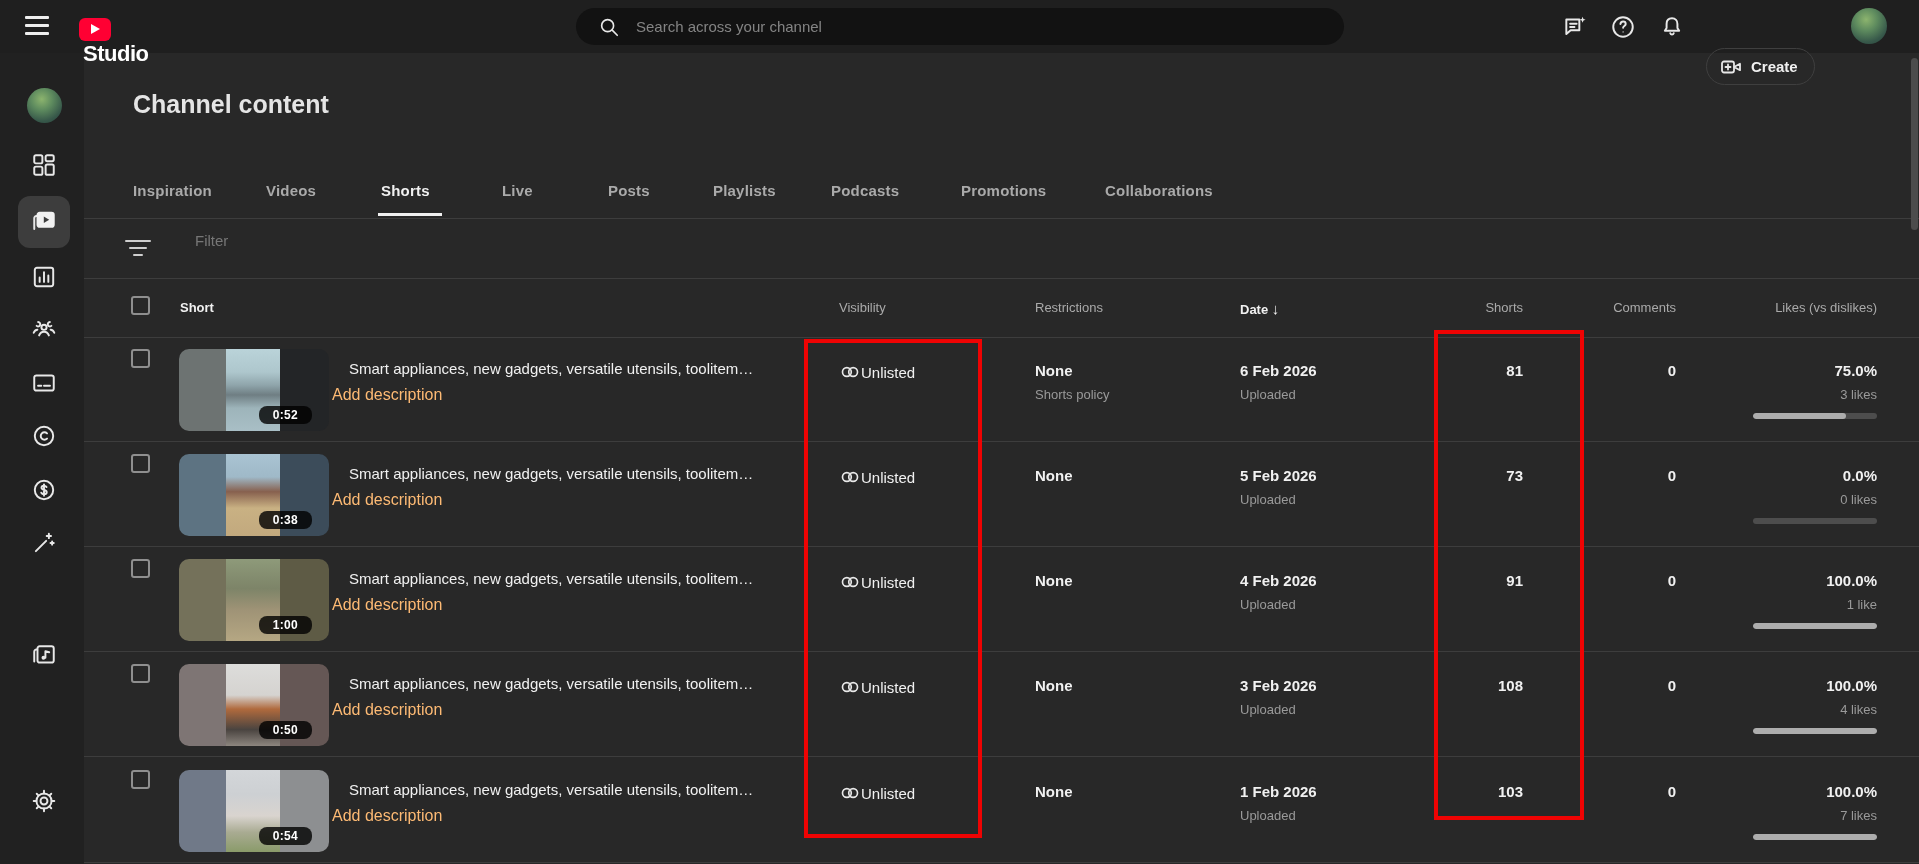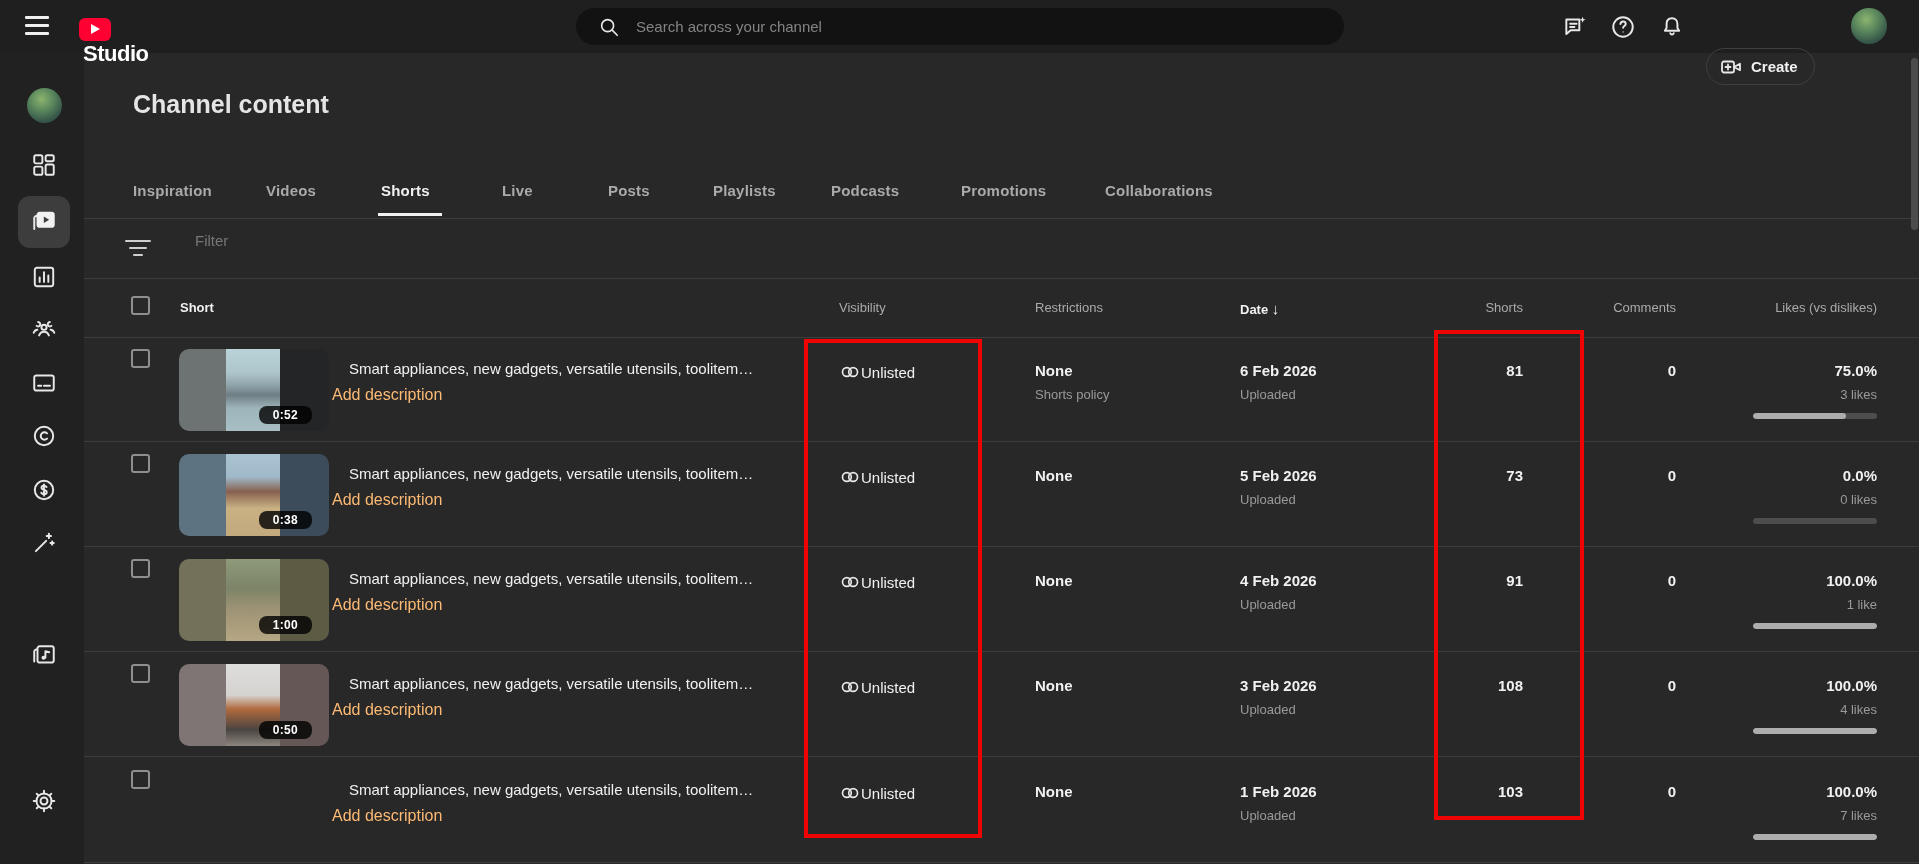--- a/index.html
+++ b/index.html
@@ -343,20 +343,26 @@
     <div class="likes-pct right-col">100.0%</div>
     <div class="likes-sub right-col">4 likes</div>
     <div class="ratio">
           <div class="fill" style="width: 100%;"></div>
         </div>
     <div class="hdiv" style="bottom:0; top:auto"></div>
   </div>
 
   <div class="row" style="top: 705px;">
     <div class="checkbox" style="left:47px; top:12px"></div>
+    <div class="thumb">
+      <div class="tl" style="background: rgb(112, 121, 136);"></div>
+      <div class="tc" style="background: linear-gradient(rgb(211, 214, 217) 0%, rgb(205, 208, 211) 30%, rgb(217, 212, 207) 56%, rgb(169, 171, 146) 76%, rgb(138, 155, 106) 100%);"></div>
+      <div class="tr" style="background: rgb(141, 143, 145);"></div>
+      <span class="dur">0:54</span>
+    </div>
     <div class="title">Smart appliances, new gadgets, versatile utensils, toolitem…</div>
     <div class="desc">Add description</div>
     <div class="vis">
       <svg width="22" height="22" viewBox="0 0 24 24" class="icn">
         <circle cx="8.6" cy="12" r="4.8"></circle>
             <circle cx="15.4" cy="12" r="4.8"></circle>
       </svg>
       <span>Unlisted</span>
     </div>
     <div class="restr">None</div>

